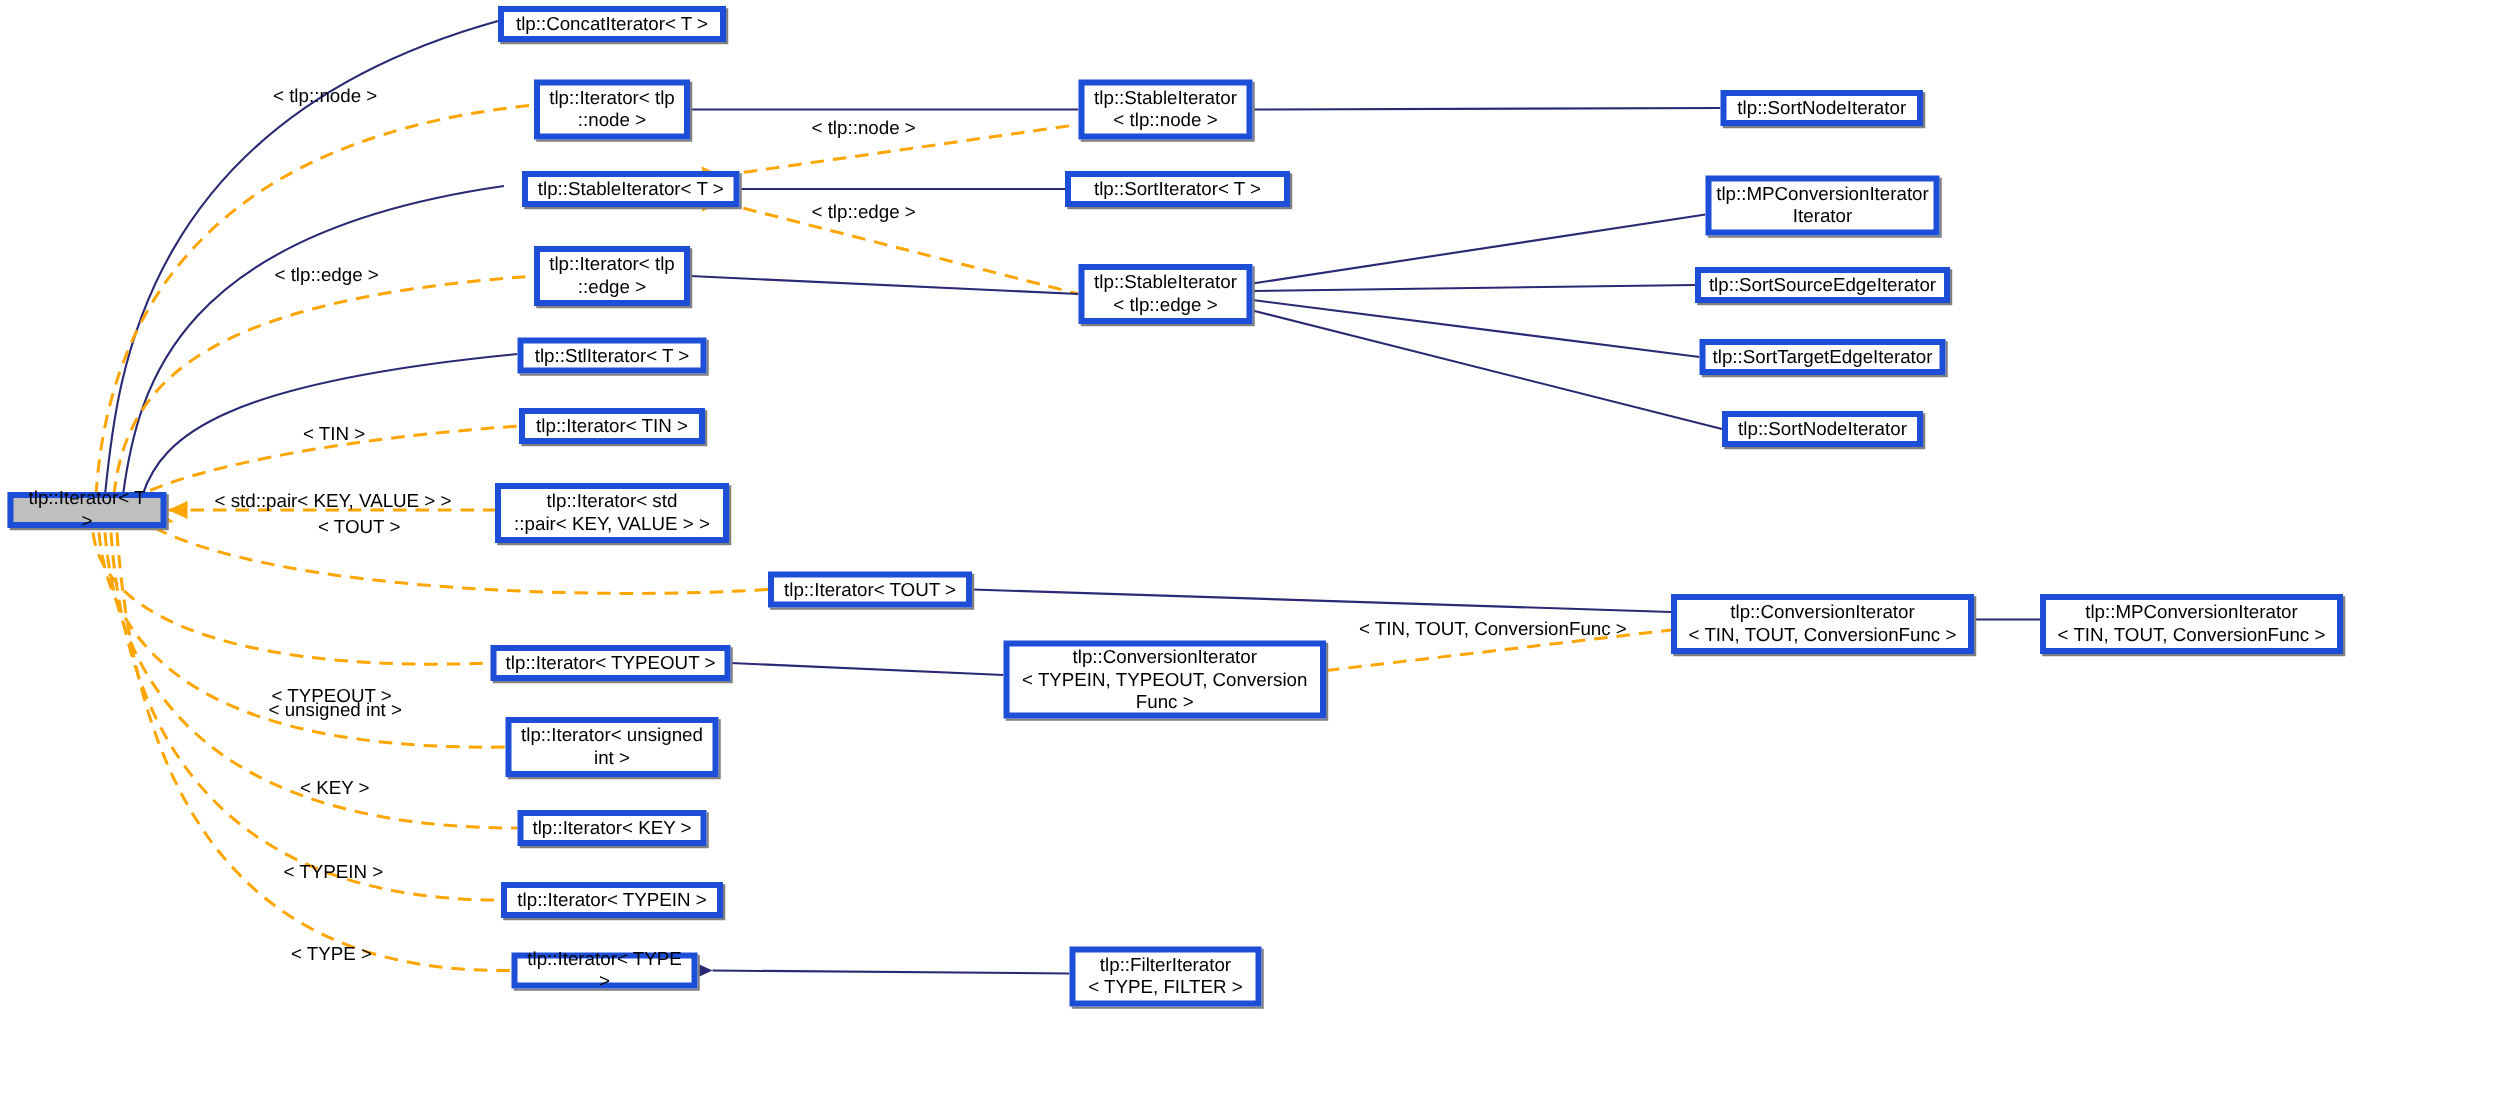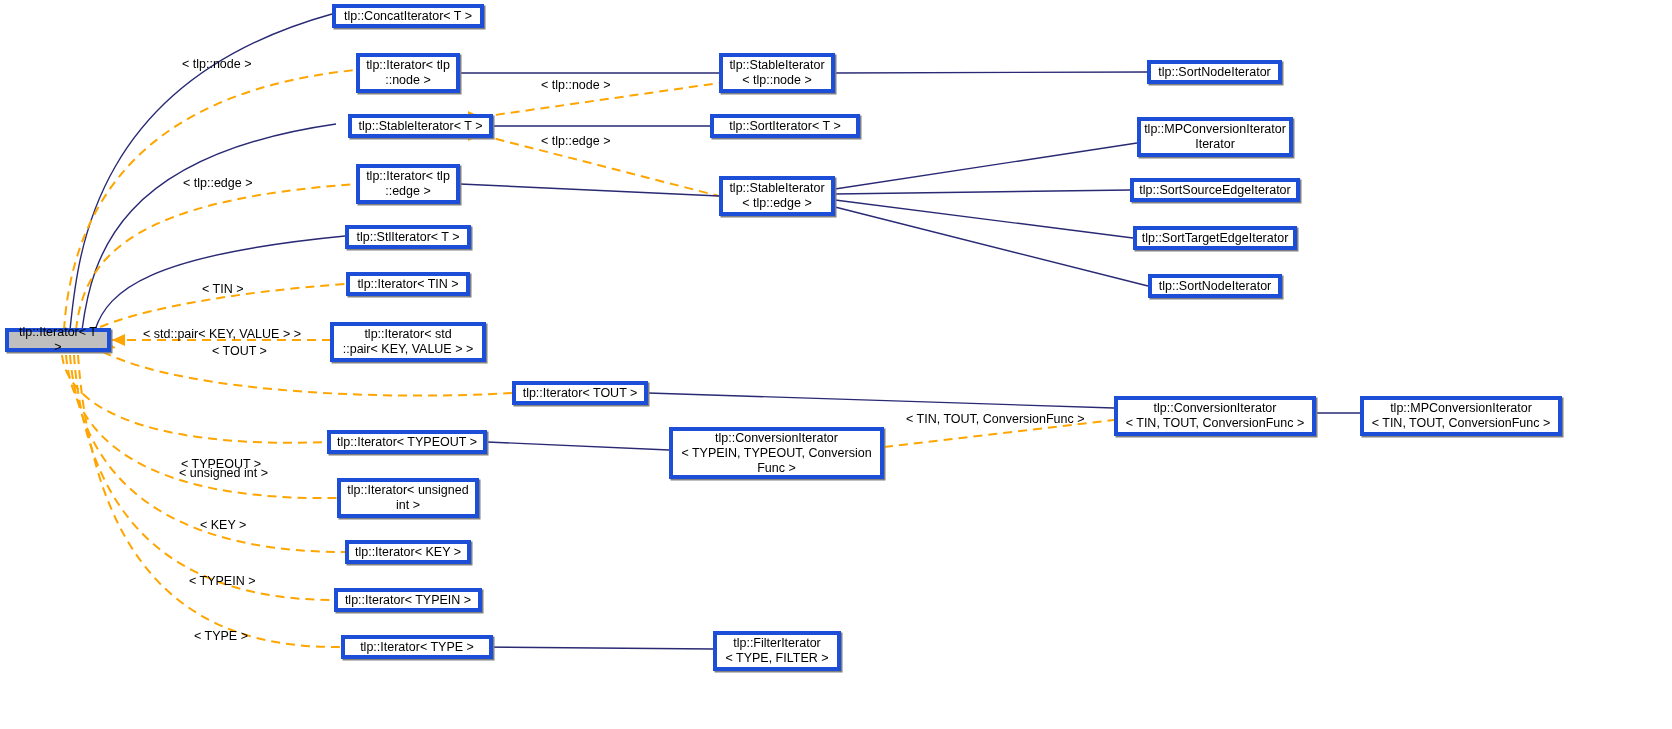--- a/index.html
+++ b/index.html
@@ -88,21 +88,21 @@
       <div class="node" style="left: 345px; top: 225px; width: 126px; height: 24px;"><span>tlp::StlIterator&lt; T &gt;</span></div>
       <div class="node" style="left: 346px; top: 272px; width: 124px; height: 24px;"><span>tlp::Iterator&lt; TIN &gt;</span></div>
       <div class="node" style="left: 330px; top: 322px; width: 156px; height: 40px;"><span>tlp::Iterator&lt; std
 ::pair&lt; KEY, VALUE &gt; &gt;</span></div>
       <div class="node" style="left: 512px; top: 381px; width: 136px; height: 24px;"><span>tlp::Iterator&lt; TOUT &gt;</span></div>
       <div class="node" style="left: 327px; top: 430px; width: 160px; height: 24px;"><span>tlp::Iterator&lt; TYPEOUT &gt;</span></div>
       <div class="node" style="left: 337px; top: 478px; width: 142px; height: 40px;"><span>tlp::Iterator&lt; unsigned
  int &gt;</span></div>
       <div class="node" style="left: 345px; top: 540px; width: 126px; height: 24px;"><span>tlp::Iterator&lt; KEY &gt;</span></div>
       <div class="node" style="left: 334px; top: 588px; width: 148px; height: 24px;"><span>tlp::Iterator&lt; TYPEIN &gt;</span></div>
-      <div class="node" style="left: 341px; top: 635px; width: 152px; height: 24px;"><span>tlp::Iterator&lt; TYPE &gt;</span></div>
+      <div class="node" style="left: 341px; top: 635px; width: 124px; height: 24px;"><span>tlp::Iterator&lt; TYPE &gt;</span></div>
       <div class="node" style="left: 719px; top: 53px; width: 116px; height: 40px;"><span>tlp::StableIterator
 &lt; tlp::node &gt;</span></div>
       <div class="node" style="left: 710px; top: 114px; width: 150px; height: 24px;"><span>tlp::SortIterator&lt; T &gt;</span></div>
       <div class="node" style="left: 719px; top: 176px; width: 116px; height: 40px;"><span>tlp::StableIterator
 &lt; tlp::edge &gt;</span></div>
       <div class="node" style="left: 669px; top: 427px; width: 215px; height: 52px;"><span>tlp::ConversionIterator
 &lt; TYPEIN, TYPEOUT, Conversion
 Func &gt;</span></div>
       <div class="node" style="left: 713px; top: 631px; width: 128px; height: 40px;"><span>tlp::FilterIterator
 &lt; TYPE, FILTER &gt;</span></div>

